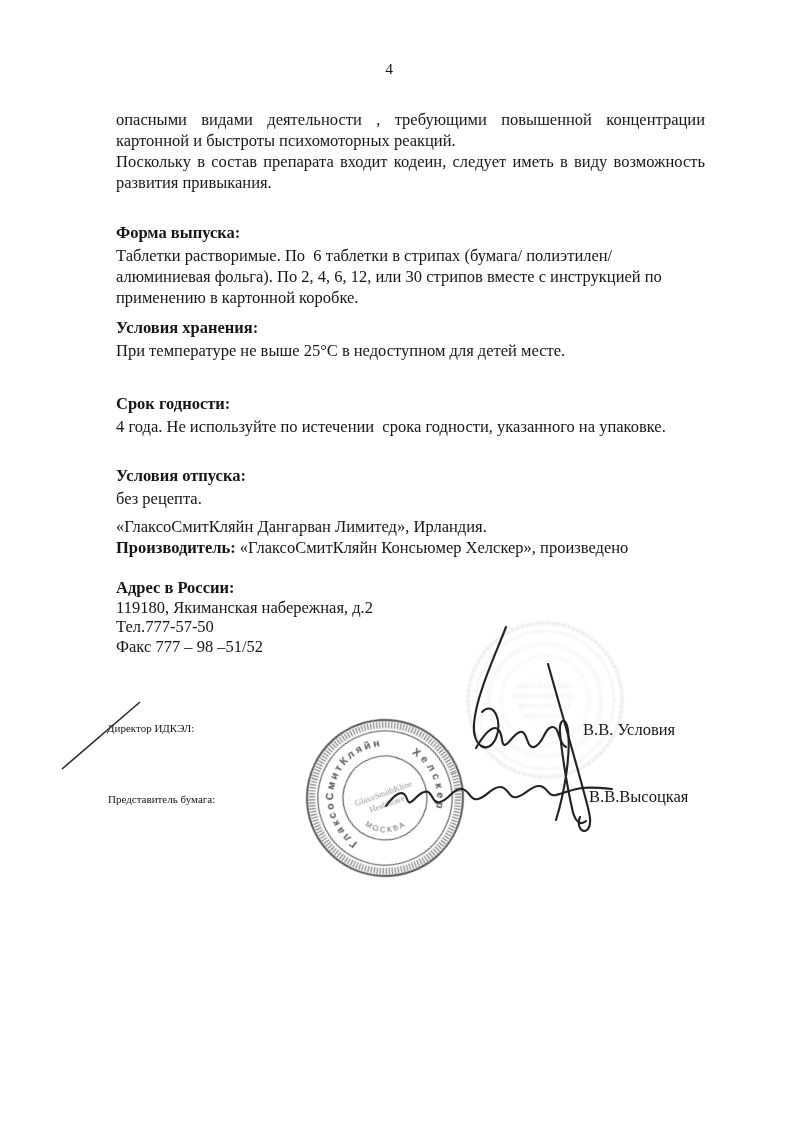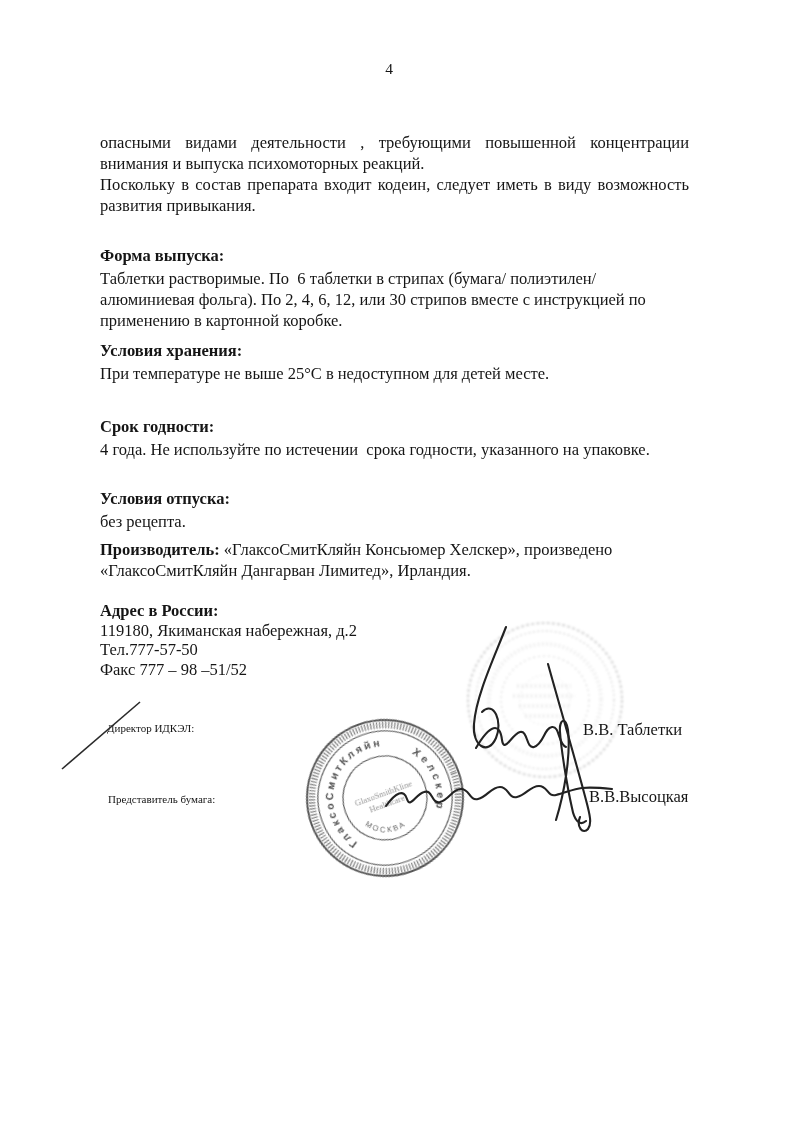--- a/index.html
+++ b/index.html
@@ -1,40 +1,40 @@
 <!DOCTYPE html>
 <html><head>
 <meta charset="utf-8">
 <style>
   html,body{margin:0;padding:0;background:#ffffff;}
   .page{
     position:relative;width:800px;height:1132px;background:#ffffff;overflow:hidden;
     font-family:"Liberation Serif", serif;color:#151515;
   }
-  .tb{position:absolute;left:100px;width:589px;font-size:16.5px;line-height:21px;margin-top:23px;}
+  .tb{position:absolute;left:116px;width:589px;font-size:16.5px;line-height:21px;}
   .line{white-space:pre-wrap;}
   .just{text-align:justify;text-align-last:justify;}
   .hd{font-weight:bold;white-space:pre-wrap;}
   .hd-gap{margin-bottom:2px;}
   .pgnum{position:absolute;left:100px;width:578px;top:60px;text-align:center;font-size:15.5px;}
   .addr{line-height:19.5px;}
   .siglabel{position:absolute;font-size:11px;white-space:pre;}
   .signame{position:absolute;font-size:16.5px;white-space:pre;}
   .overlay{position:absolute;left:0;top:0;width:800px;height:1132px;pointer-events:none;}
 </style>
 </head>
 <body>
 
 <div class="page">
 
   <div class="pgnum">4</div>
 
   <div class="tb" style="top:109px">
     <div class="line just">опасными видами деятельности , требующими повышенной концентрации</div>
-    <div class="line">внимания и выпуска психомоторных реакций.</div>
+    <div class="line">картонной и быстроты психомоторных реакций.</div>
     <div class="line just">Поскольку в состав препарата входит кодеин, следует иметь в виду возможность</div>
     <div class="line">развития привыкания.</div>
   </div>
 
   <div class="tb" style="top:222px">
     <div class="hd hd-gap">Форма выпуска:</div>
     <div class="line">Таблетки растворимые. По  6 таблетки в стрипах (бумага/ полиэтилен/</div>
     <div class="line">алюминиевая фольга). По 2, 4, 6, 12, или 30 стрипов вместе с инструкцией по</div>
     <div class="line">применению в картонной коробке.</div>
   </div>
@@ -48,33 +48,33 @@
     <div class="hd hd-gap">Срок годности:</div>
     <div class="line">4 года. Не используйте по истечении  срока годности, указанного на упаковке.</div>
   </div>
 
   <div class="tb" style="top:465px">
     <div class="hd hd-gap">Условия отпуска:</div>
     <div class="line">без рецепта.</div>
   </div>
 
   <div class="tb" style="top:516px">
+    <div class="line">«ГлаксоСмитКляйн Дангарван Лимитед», Ирландия.</div>
     <div class="line"><span class="hd">Производитель:</span><span> «ГлаксоСмитКляйн Консьюмер Хелскер», произведено</span></div>
-    <div class="line">«ГлаксоСмитКляйн Дангарван Лимитед», Ирландия.</div>
   </div>
 
   <div class="tb addr" style="top:578px">
     <div class="hd">Адрес в России:</div>
     <div class="line">119180, Якиманская набережная, д.2</div>
     <div class="line">Тел.777-57-50</div>
     <div class="line">Факс 777 – 98 –51/52</div>
   </div>
 
   <div class="siglabel" style="left:107px;top:722px">Директор ИДКЭЛ:</div>
-  <div class="signame" style="left:583px;top:720px">В.В. Таблетки</div>
+  <div class="signame" style="left:583px;top:720px">В.В. Условия</div>
   <div class="siglabel" style="left:108px;top:793px">Представитель бумага:</div>
   <div class="signame" style="left:589px;top:787px">В.В.Высоцкая</div>
 
   <svg class="overlay" viewBox="0 0 800 1132">
     <defs>
       <filter id="soft">
           <feGaussianBlur stdDeviation="0.9"></feGaussianBlur>
         </filter>
       <filter id="soft2">
           <feGaussianBlur stdDeviation="0.35"></feGaussianBlur>

